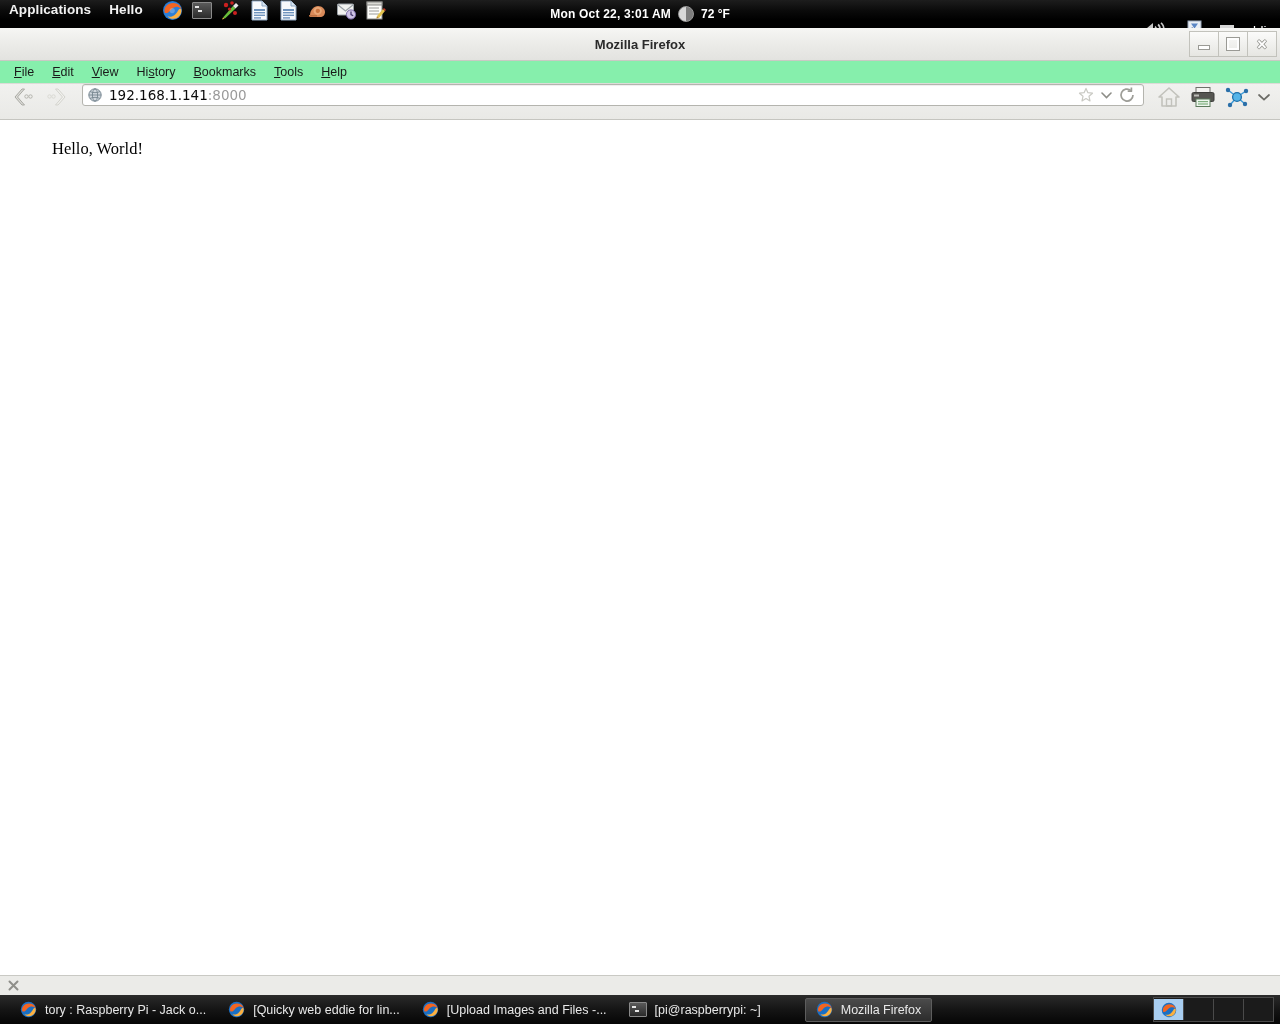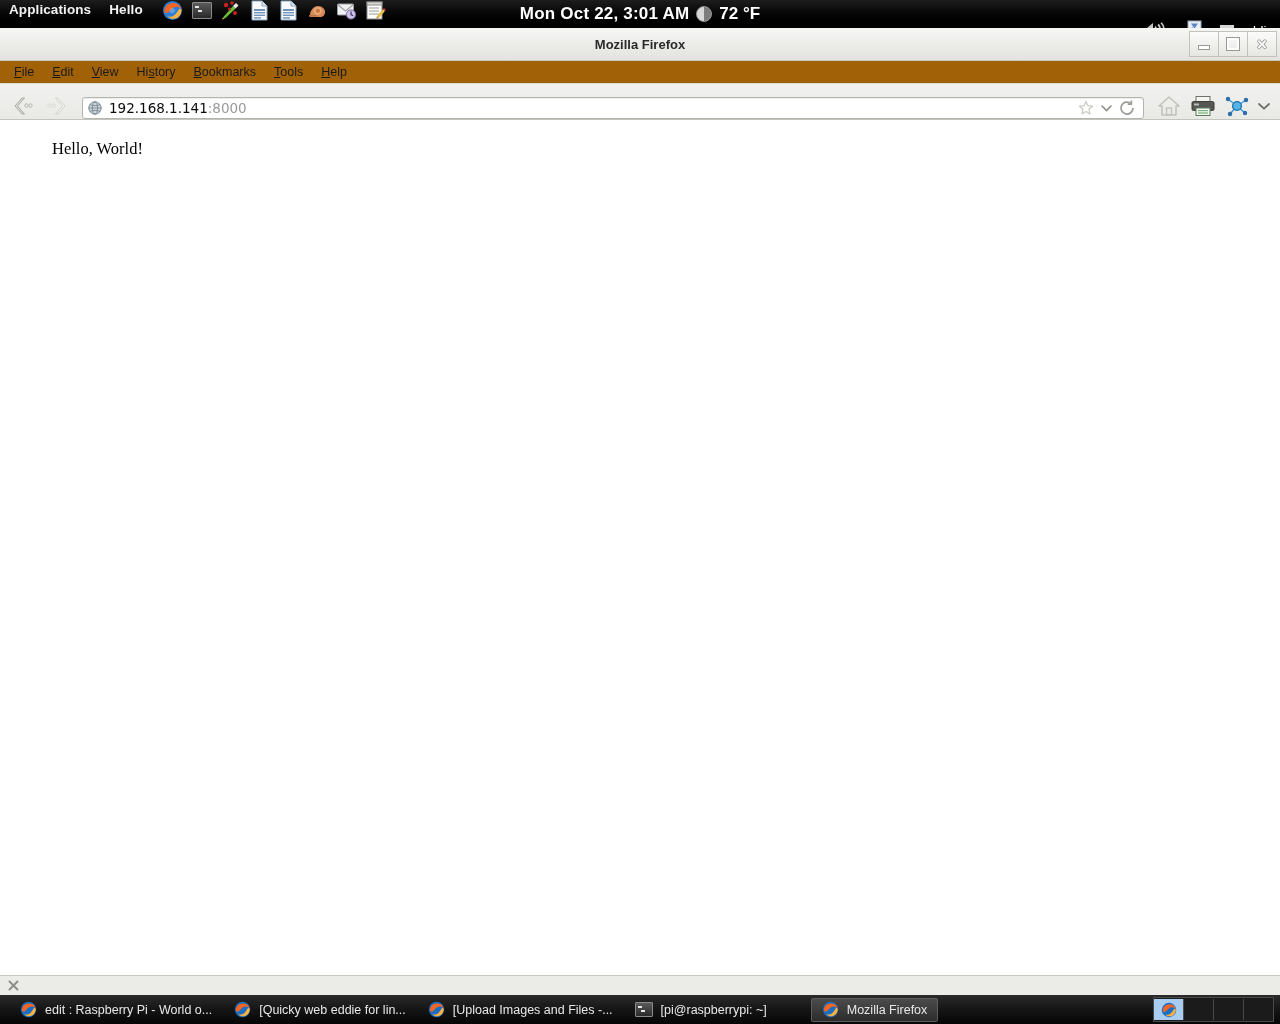--- a/index.html
+++ b/index.html
@@ -61,21 +61,21 @@
     align-items: center;
     justify-content: center;
     pointer-events: none;
   }
   #clock-inner {
     display: flex;
     align-items: center;
     gap: 7px;
     pointer-events: auto;
     font-weight: bold;
-    font-size: 17px;
+    font-size: 12px;
     color: #ffffff;
   }
   #clock-text { letter-spacing: .2px; }
   #weather-temp { font-weight: bold; }
   .moon-icon {
     width: 14px; height: 14px; border-radius: 50%;
     background: linear-gradient(to right, #d8d8d8 0 50%, #7d7d7d 50% 100%);
     border: 1px solid #9a9a9a;
     display: inline-block;
   }
@@ -150,21 +150,21 @@
   .win-glyph.dash {
     width: 10px; height: 3px;
     background: #fefefe;
     box-shadow: 0 0 0 1px #9a9a95;
     margin-top: 7px;
   }
 
   
   #menubar {
     height: 23px;
-    background: #a16207;
+    background: #86efac;
     border-bottom: 1px solid #dcdcd8;
     display: flex;
     align-items: center;
     padding-left: 5px;
     box-sizing: border-box;
   }
   .menu-item {
     font-size: 12.5px;
     color: #1a1a1a;
     padding: 0 9px;
@@ -172,21 +172,21 @@
     cursor: default;
   }
   .menu-item u { text-decoration: underline; }
 
   
   #navbar {
     height: 36px;
     background: linear-gradient(to bottom, #f1f1ef 0%, #e9e9e6 100%);
     border-bottom: 1px solid #c5c5c0;
     display: flex;
-    align-items: flex-end;
+    align-items: flex-start;
     padding: 0 8px;
     box-sizing: border-box;
     gap: 4px;
   }
   .nav-arrow { width: 30px; height: 26px; display: flex; align-items: center; justify-content: center; }
 
   #urlbar {
     flex: 1;
     height: 22px;
     margin: 0 6px 0 6px;
@@ -580,21 +580,21 @@
   <div id="taskbar">
 
     <div id="task-list">
 
       <div class="task">
         <svg width="17" height="17" viewBox="0 0 21 21">
           <circle cx="10.5" cy="10.5" r="9.5" fill="#1a6fc4"></circle>
           <path d="M3.5 7c2.5-4 8-5 12-3 2 1 3.5 3 3.8 5.3-1.4-2-3.6-2.8-5.8-2.4-2.3.4-3.7 1.9-5 3.3C7 11.9 5.6 13.6 3 13c-.9-2-.6-4.3.5-6z" fill="#f26522"></path>
           <path d="M19.3 9.3c.6 3.2-.9 6.6-3.9 8.4-3.3 2-7.6 1.3-10-1.4 2.6 1 5.2.3 7.2-1.3 1.9-1.5 3-3.7 4-5.3.6-1 1.6-1.3 2.7-.4z" fill="#fcb040"></path>
         </svg>
-        <span class="label">edit : Raspberry Pi - World o...</span>
+        <span class="label">tory : Raspberry Pi - Jack o...</span>
       </div>
 
       <div class="task">
         <svg width="17" height="17" viewBox="0 0 21 21">
           <circle cx="10.5" cy="10.5" r="9.5" fill="#1a6fc4"></circle>
           <path d="M3.5 7c2.5-4 8-5 12-3 2 1 3.5 3 3.8 5.3-1.4-2-3.6-2.8-5.8-2.4-2.3.4-3.7 1.9-5 3.3C7 11.9 5.6 13.6 3 13c-.9-2-.6-4.3.5-6z" fill="#f26522"></path>
           <path d="M19.3 9.3c.6 3.2-.9 6.6-3.9 8.4-3.3 2-7.6 1.3-10-1.4 2.6 1 5.2.3 7.2-1.3 1.9-1.5 3-3.7 4-5.3.6-1 1.6-1.3 2.7-.4z" fill="#fcb040"></path>
         </svg>
         <span class="label">[Quicky web eddie for lin...</span>
       </div>

